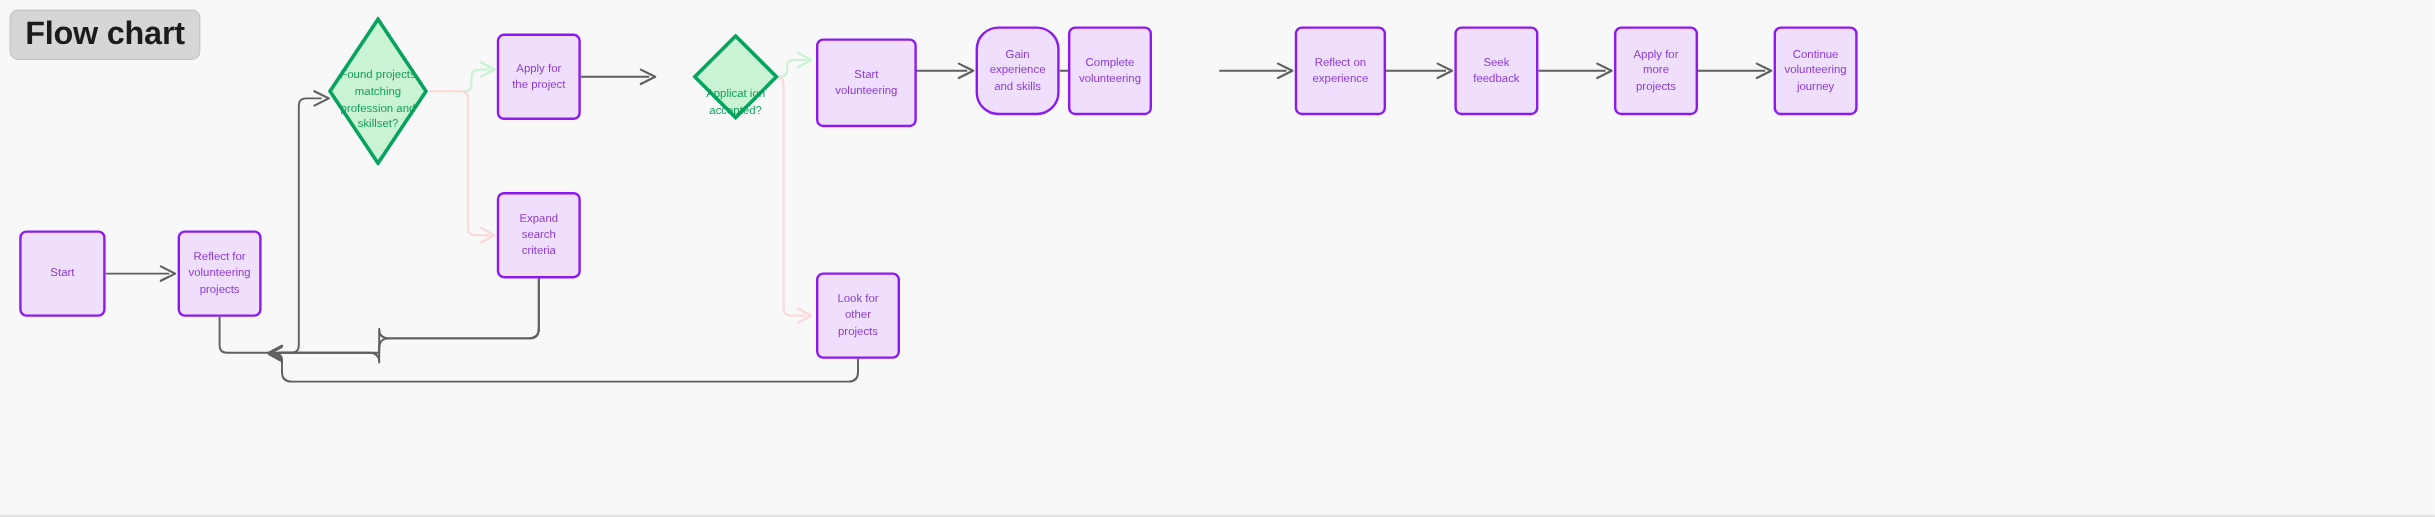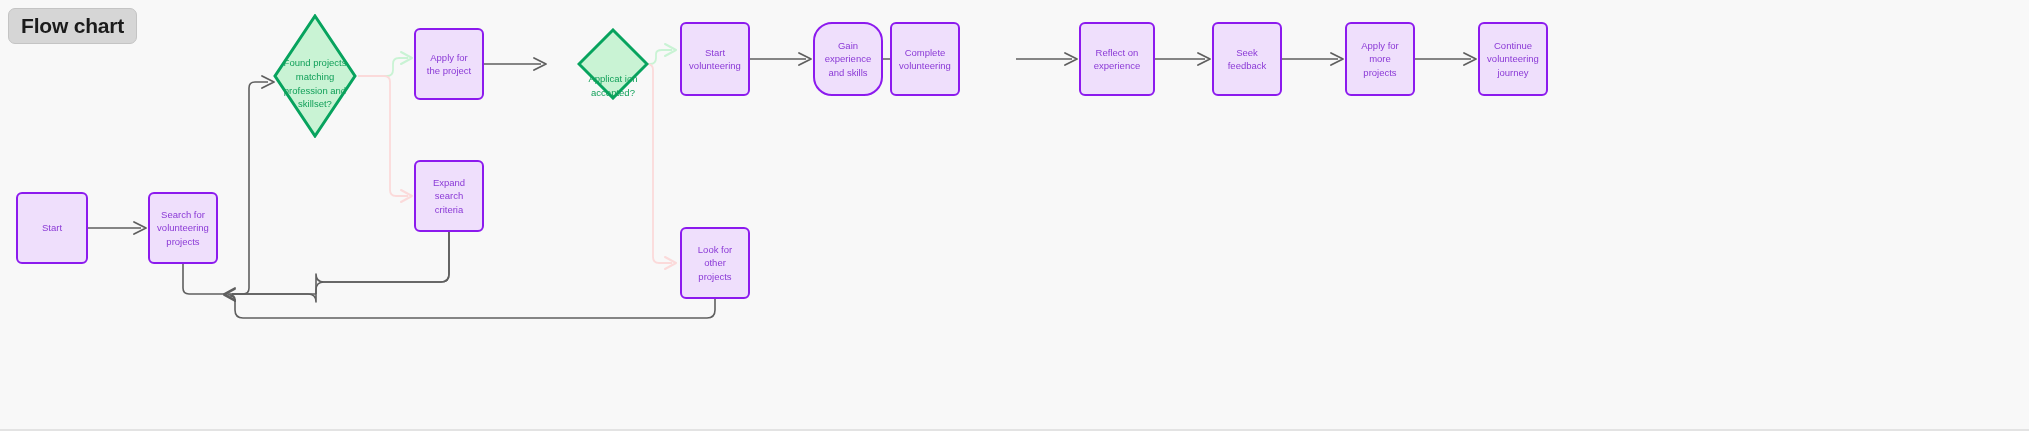--- a/index.html
+++ b/index.html
@@ -29,21 +29,21 @@
     pointer-events: none;
   }
   .title-chip {
     position: absolute;
     left: 8px;
     top: 8px;
     background: #d6d6d6;
     border: 1px solid #c4c4c4;
     border-radius: 7px;
     padding: 6px 12px 7px 12px;
-    font-size: 21px;
+    font-size: 27px;
     font-weight: bold;
     color: #1b1b1b;
     letter-spacing: -0.2px;
     line-height: 1;
     z-index: 40;
   }
   .node {
     position: absolute;
     box-sizing: border-box;
     display: flex;
@@ -164,21 +164,21 @@
       <path d="M 235 302 L 235 300 Q 235 295 230 295 L 228 295" fill="none" stroke="#5f5f5f" stroke-width="1.6" stroke-linejoin="round"></path>
       <path d="M 235 289 L 224 295 L 235 301" fill="none" stroke="#5f5f5f" stroke-width="1.8" stroke-linecap="round" stroke-linejoin="round"></path>
     </g>
   </svg>
 
   <div class="node process" style="left:16px; top:192px; width:72px; height:72px;">
     <span class="label">Start</span>
   </div>
 
   <div class="node process" style="left:148px; top:192px; width:70px; height:72px;">
-    <span class="label">Search for volunteering projects</span>
+    <span class="label">Reflect for volunteering projects</span>
   </div>
 
   <div class="node decision" style="left:273px; top:14px; width:84px; height:124px;">
     <svg class="diamond-shape" viewBox="0 0 84 124" preserveAspectRatio="none">
       <polygon points="42,2 82,62 42,122 2,62" fill="#c9f3d4" stroke="#07a35e" stroke-width="3"></polygon>
     </svg>
     <span class="label">Found projects matching profession and skillset?</span>
   </div>
 
   <div class="node process" style="left:414px; top:28px; width:70px; height:72px;">
@@ -189,21 +189,21 @@
     <span class="label">Expand search criteria</span>
   </div>
 
   <div class="node decision" style="left:577px; top:28px; width:72px; height:72px;align-items:flex-end;">
     <svg class="diamond-shape" viewBox="0 0 72 72" preserveAspectRatio="none">
       <polygon points="36,2 70,36 36,70 2,36" fill="#c9f3d4" stroke="#07a35e" stroke-width="3"></polygon>
     </svg>
     <span class="label">Applicat ion accepted?</span>
   </div>
 
-  <div class="node process" style="left:680px; top:22px; width:70px; height:74px;">
+  <div class="node process" style="left:680px; top:32px; width:84px; height:74px;">
     <span class="label">Start volunteering</span>
   </div>
 
   <div class="node process" style="left:680px; top:227px; width:70px; height:72px;">
     <span class="label">Look for other projects</span>
   </div>
 
   <div class="node process" style="left:813px; top:22px; width:70px; height:74px;border-radius:19px;">
     <span class="label">Gain experience and skills</span>
   </div>

